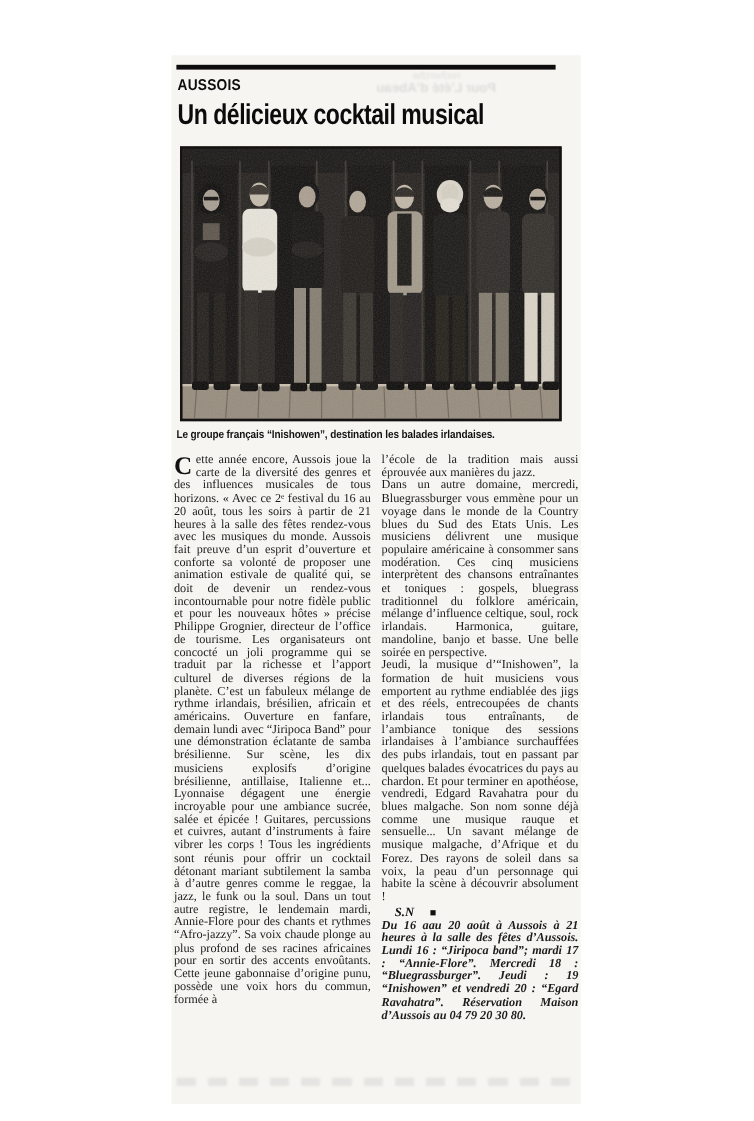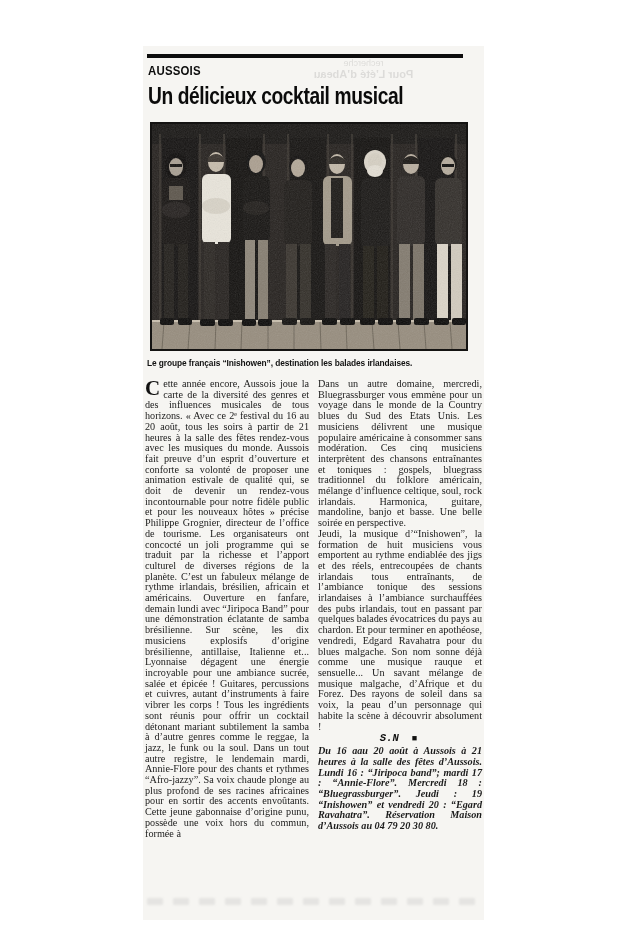--- a/index.html
+++ b/index.html
@@ -51,22 +51,22 @@
   .col{
     width:164px;font-size:10.2px;line-height:10.7px;text-align:justify;
     color:#1b1b1b;hyphens:auto;-webkit-hyphens:auto;
   }
   .col p{margin:0;}
   .dropcap{
     float:left;font-size:21px;line-height:17px;font-weight:700;
     padding:1px 3px 0 0;color:#111;
   }
   .sig{
-    text-align:center;padding-right:3px;margin:1px 0 1px;
-    font-style:italic;font-weight:700;font-size:10.5px;line-height:11px;color:#111;font-family:Liberation Mono, monospace;
+    text-align:left;padding-right:3px;margin:1px 11px 1px;
+    font-style:italic;font-weight:700;font-size:10.5px;line-height:11px;color:#111;
   }
   .sig .sq{display:inline-block;margin-left:13px;font-style:normal;font-size:9px;}
   .info{font-weight:700;font-style:italic;}
 </style>
 </head>
 <body>
 
 <div class="canvas">
   <div class="article">
 
@@ -215,20 +215,21 @@
       </svg>
     </div>
 
     <p class="caption">Le groupe français “Inishowen”, destination les balades irlandaises.</p>
 
     <div class="columns">
       <div class="col">
         <p><span class="dropcap">C</span><span>ette année encore, Aussois joue la carte de la diversité des genres et des influences musicales de tous horizons. « Avec ce 2ᵉ festival du 16 au 20 août, tous les soirs à partir de 21 heures à la salle des fêtes rendez-vous avec les musiques du monde. Aussois fait preuve d’un esprit d’ouverture et conforte sa volonté de proposer une animation estivale de qualité qui, se doit de devenir un rendez-vous incontournable pour notre fidèle public et pour les nouveaux hôtes » précise Philippe Grognier, directeur de l’office de tourisme. Les organisateurs ont concocté un joli programme qui se traduit par la richesse et l’apport culturel de diverses régions de la planète. C’est un fabuleux mélange de rythme irlandais, brésilien, africain et américains. Ouverture en fanfare, demain lundi avec “Jiripoca Band” pour une démonstration éclatante de samba brésilienne. Sur scène, les dix musiciens explosifs d’origine brésilienne, antillaise, Italienne et... Lyonnaise dégagent une énergie incroyable pour une ambiance sucrée, salée et épicée ! Guitares, percussions et cuivres, autant d’instruments à faire vibrer les corps ! Tous les ingrédients sont réunis pour offrir un cocktail détonant mariant subtilement la samba à d’autre genres comme le reggae, la jazz, le funk ou la soul. Dans un tout autre registre, le lendemain mardi, Annie-Flore pour des chants et rythmes “Afro-jazzy”. Sa voix chaude plonge au plus profond de ses racines africaines pour en sortir des accents envoûtants. Cette jeune gabonnaise d’origine punu, possède une voix hors du commun, formée à</span></p>
       </div>
       <div class="col">
+        <p>l’école de la tradition mais aussi éprouvée aux manières du jazz.</p>
         <p>Dans un autre domaine, mercredi, Bluegrassburger vous emmène pour un voyage dans le monde de la Country blues du Sud des Etats Unis. Les musiciens délivrent une musique populaire américaine à consommer sans modération. Ces cinq musiciens interprètent des chansons entraînantes et toniques : gospels, bluegrass traditionnel du folklore américain, mélange d’influence celtique, soul, rock irlandais. Harmonica, guitare, mandoline, banjo et basse. Une belle soirée en perspective.</p>
         <p>Jeudi, la musique d’“Inishowen”, la formation de huit musiciens vous emportent au rythme endiablée des jigs et des réels, entrecoupées de chants irlandais tous entraînants, de l’ambiance tonique des sessions irlandaises à l’ambiance surchauffées des pubs irlandais, tout en passant par quelques balades évocatrices du pays au chardon. Et pour terminer en apothéose, vendredi, Edgard Ravahatra pour du blues malgache. Son nom sonne déjà comme une musique rauque et sensuelle... Un savant mélange de musique malgache, d’Afrique et du Forez. Des rayons de soleil dans sa voix, la peau d’un personnage qui habite la scène à découvrir absolument !</p>
         <div class="sig">
           <span>S.N</span><span class="sq">■</span>
         </div>
         <p class="info">Du 16 aau 20 août à Aussois à 21 heures à la salle des fêtes d’Aussois. Lundi 16 : “Jiripoca band”; mardi 17 : “Annie-Flore”. Mercredi 18 : “Bluegrassburger”. Jeudi : 19 “Inishowen” et vendredi 20 : “Egard Ravahatra”. Réservation Maison d’Aussois au 04 79 20 30 80.</p>
       </div>
     </div>
 
     <div class="ghost-bottom"></div>

